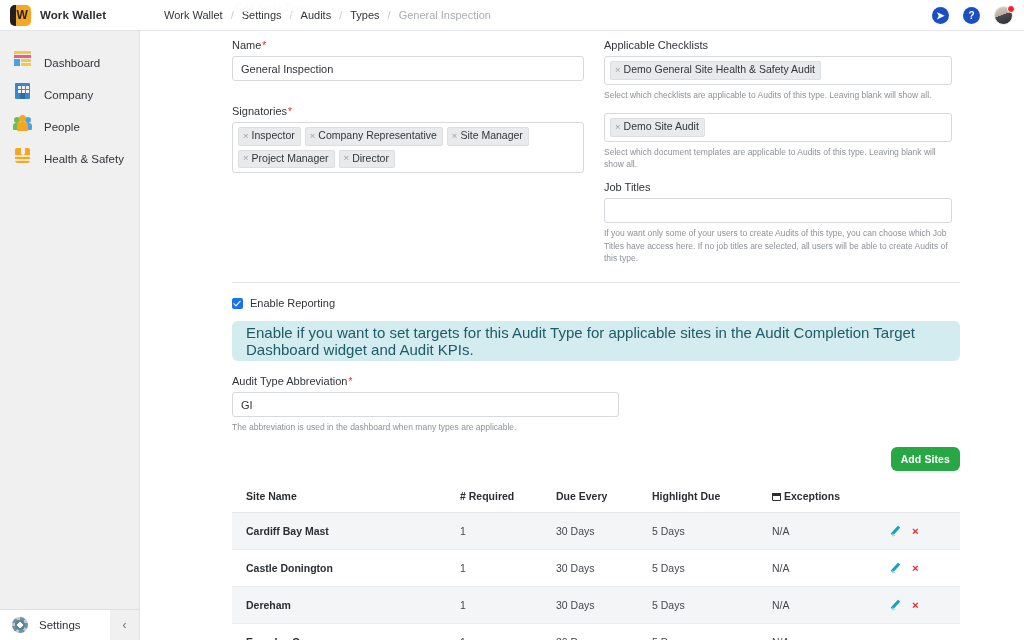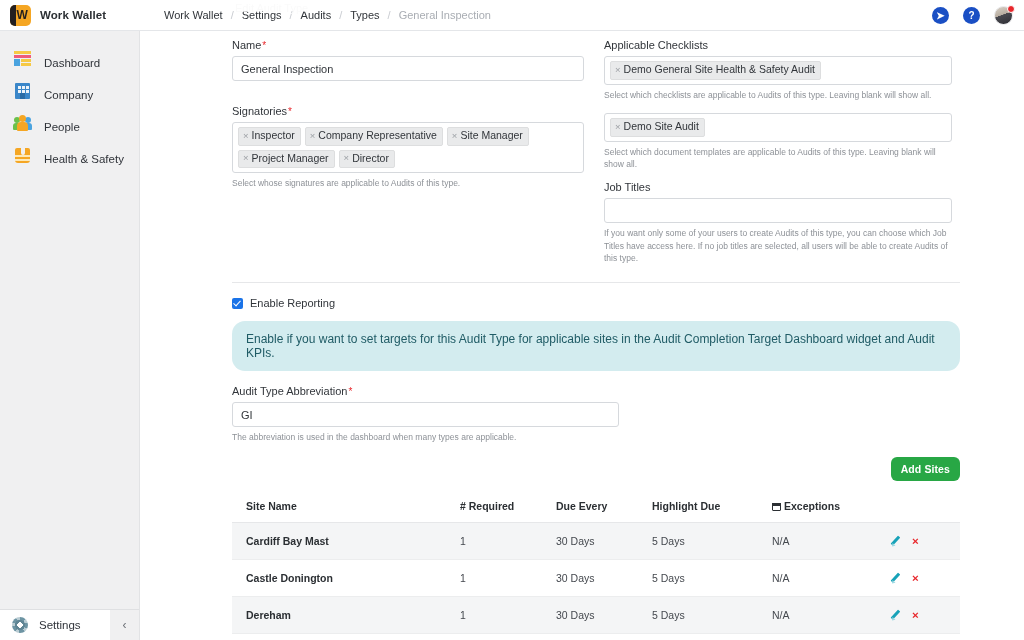--- a/index.html
+++ b/index.html
@@ -213,23 +213,23 @@
   }
   .cbx::after {
     content: ""; position: absolute; left: 3.2px; top: 1.1px;
     width: 3px; height: 6px; border: solid #fff;
     border-width: 0 1.6px 1.6px 0; transform: rotate(43deg);
   }
   .report-lbl { font-size: 11px; color: #31353a; }
 
   .infobox {
     margin: 12px 64px 0 76px;
-    background: #d3ecef; border-radius: 13px;
-    padding: 11px 14px;
-    font-size: 12px; color: #205c66;
+    background: #d3ecef; border-radius: 6px;
+    padding: 3px 14px;
+    font-size: 15px; color: #205c66;
   }
 
   .abbrev-wrap { padding-left: 76px; margin-top: 14px; }
   .abbrev-wrap .inp { width: 387px; }
 
   .addsites-row {
     display: flex; justify-content: flex-end;
     padding-right: 64px; margin-top: 14px;
   }
   .btn-green {
@@ -427,21 +427,20 @@
               </span>
           <span class="tag">
                 <span class="x">×</span>
                 <span>Project Manager</span>
               </span>
           <span class="tag">
                 <span class="x">×</span>
                 <span>Director</span>
               </span>
         </div>
-        <span class="help">Select whose signatures are applicable to Audits of this type.</span>
       </div>
 
     </div>
 
     <div class="col-r">
 
       <div class="fld">
         <label class="lbl">Applicable Checklists</label>
         <div class="tagbox">
           <span class="tag">

